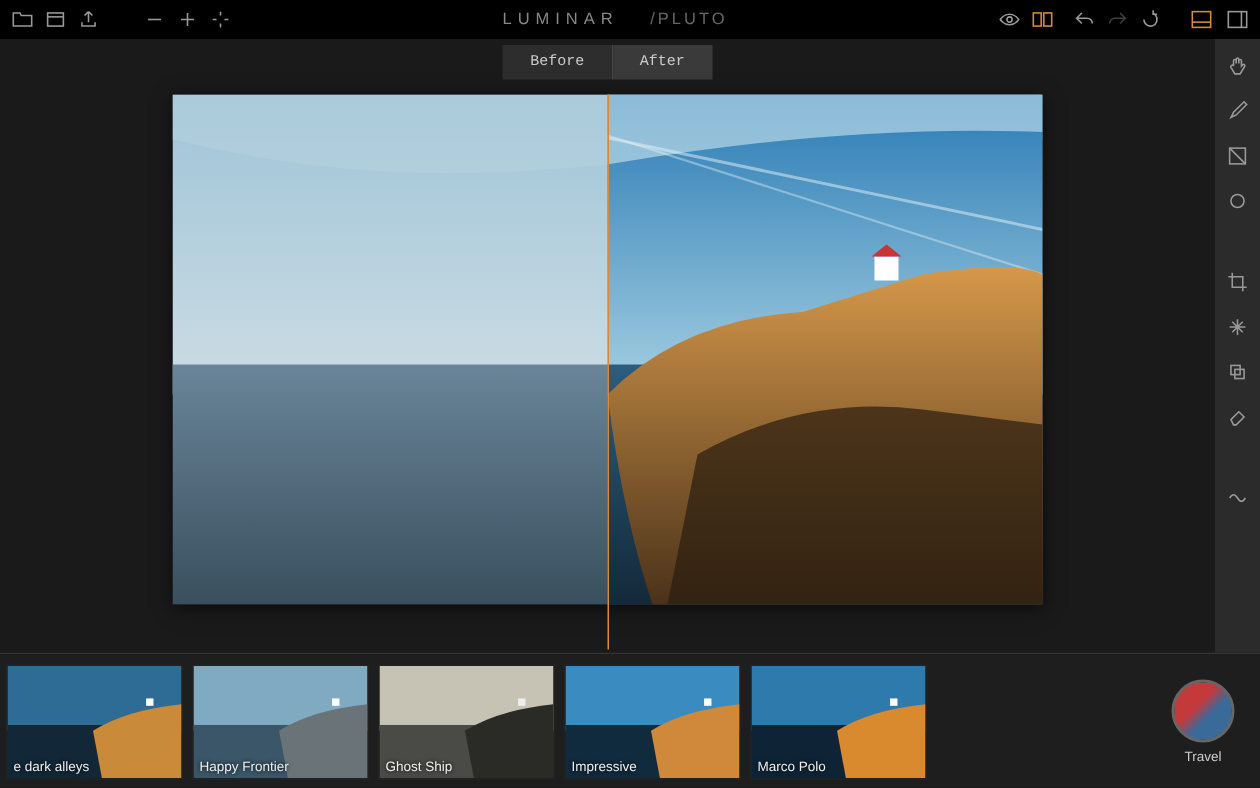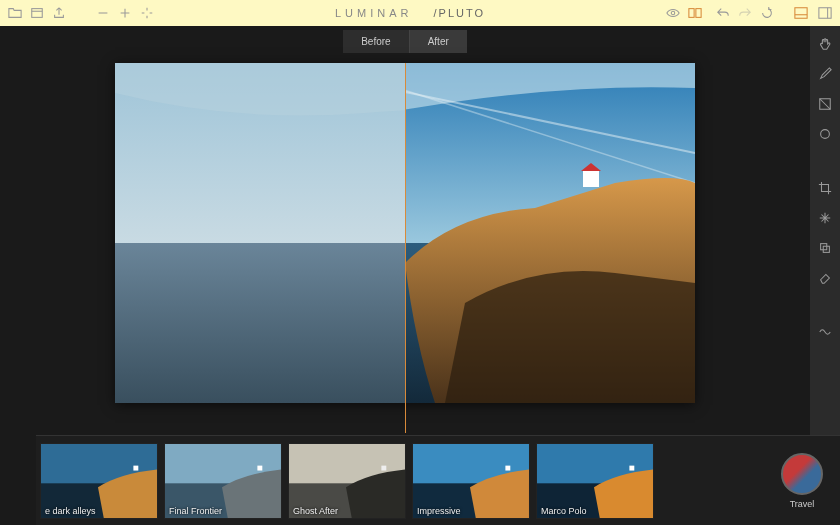--- a/index.html
+++ b/index.html
@@ -1,38 +1,38 @@
 <!DOCTYPE html>
 <html><head>
 <meta charset="utf-8">
 <style>
 * { margin:0; padding:0; box-sizing:border-box; }
 html,body { width:840px; height:525px; background:#1a1a1a; font-family:-apple-system,Helvetica,Arial,sans-serif; color:#aaa; overflow:hidden; }
 .app { display:flex; flex-direction:column; height:100%; }
-.topbar { height:26px; background:#fef9c3; display:flex; align-items:center; padding:0 8px; font-size:11px; color:#888; }
+.topbar { height:26px; background:#000000; display:flex; align-items:center; padding:0 8px; font-size:11px; color:#888; }
 .tb-left,.tb-center,.tb-right { display:flex; align-items:center; gap:8px; }
 .tb-center { flex:1; justify-content:center; letter-spacing:4px; font-size:11px; }
 .tb-center .sub { letter-spacing:2px; color:#666; margin-left:13px; }
 .tb-right { gap:10px; }
 .icon { width:14px; height:14px; display:inline-flex; align-items:center; justify-content:center; color:#999; }
 .icon svg { width:14px; height:14px; stroke:#999; fill:none; stroke-width:1.2; }
 .icon.active svg { stroke:#d88a3a; }
 .main { flex:1; display:flex; min-height:0; }
 .canvas-area { flex:1; display:flex; flex-direction:column; align-items:center; background:#1a1a1a; position:relative; }
 .ba-tabs { display:flex; margin-top:4px; }
-.ba-tab { font-size:10px; color:#ccc; padding:6px 18px; background:#2d2d2d; cursor:pointer; border-right:1px solid #444; }
+.ba-tab { font-size:10px; color:#ccc; padding:6px 18px; background:#2d2d2d; cursor:pointer; border-right:1px solid #444;font-family:Liberation Mono, monospace; }
 .ba-tab:last-child { border-right:none; }
 .ba-tab.sel { background:#3a3a3a; }
 .photo-wrap { margin-top:10px; width:580px; height:340px; position:relative; box-shadow:0 2px 12px rgba(0,0,0,.6); }
 .photo { position:absolute; inset:0; }
 .divider { position:absolute; top:0; bottom:-30px; left:50%; width:1px; background:#d88a3a; }
 .sidebar { width:30px; background:#2b2b2b; display:flex; flex-direction:column; align-items:center; padding-top:10px; gap:14px; }
 .sidebar .icon { width:16px; height:16px; cursor:pointer; }
 .sidebar .sgap { height:10px; }
-.film { height:90px; background:#1e1e1e; display:flex; align-items:center; padding:6px 4px; gap:6px; border-top:1px solid #333;margin-left:36px; }
+.film { height:90px; background:#1e1e1e; display:flex; align-items:flex-end; padding:6px 4px; gap:6px; border-top:1px solid #333; }
 .thumb { width:118px; height:76px; position:relative; cursor:pointer; flex-shrink:0; }
 .thumb .timg { position:absolute; inset:0; border:1px solid #222; }
 .thumb .tlabel { position:absolute; bottom:3px; left:5px; font-size:9px; color:#eee; text-shadow:0 0 3px #000; }
 .cat { width:56px; height:76px; display:flex; flex-direction:column; align-items:center; justify-content:center; gap:4px; margin-left:auto; margin-right:6px; cursor:pointer; }
 .cat .circle { width:42px; height:42px; border-radius:50%; background:linear-gradient(135deg,#c43a3a 40%,#3a6a9a 60%); border:2px solid #666; }
 .cat .clabel { font-size:9px; color:#ccc; }
 </style>
 </head>
 <body>
 
@@ -246,30 +246,30 @@
         </svg>
       <div class="tlabel">e dark alleys</div>
     </div>
     <div class="thumb">
       <svg class="timg" viewBox="0 0 118 76" preserveAspectRatio="none">
           <rect width="118" height="44" fill="#7faac2"></rect>
           <rect y="40" width="118" height="36" fill="#3a5668"></rect>
           <path d="M58 44 Q80 30 118 26 L118 76 L64 76Z" fill="#6a7478"></path>
           <rect x="94" y="22" width="5" height="5" fill="#fff"></rect>
         </svg>
-      <div class="tlabel">Final Frontier</div>
+      <div class="tlabel">Happy Frontier</div>
     </div>
     <div class="thumb">
       <svg class="timg" viewBox="0 0 118 76" preserveAspectRatio="none">
           <rect width="118" height="44" fill="#c6c2b4"></rect>
           <rect y="40" width="118" height="36" fill="#4a4a46"></rect>
           <path d="M58 44 Q80 30 118 26 L118 76 L64 76Z" fill="#2a2a26"></path>
           <rect x="94" y="22" width="5" height="5" fill="#eee"></rect>
         </svg>
-      <div class="tlabel">Ghost After</div>
+      <div class="tlabel">Ghost Ship</div>
     </div>
     <div class="thumb">
       <svg class="timg" viewBox="0 0 118 76" preserveAspectRatio="none">
           <rect width="118" height="44" fill="#3a8cc0"></rect>
           <rect y="40" width="118" height="36" fill="#102a3e"></rect>
           <path d="M58 44 Q80 30 118 26 L118 76 L64 76Z" fill="#d0893a"></path>
           <rect x="94" y="22" width="5" height="5" fill="#fff"></rect>
         </svg>
       <div class="tlabel">Impressive</div>
     </div>

